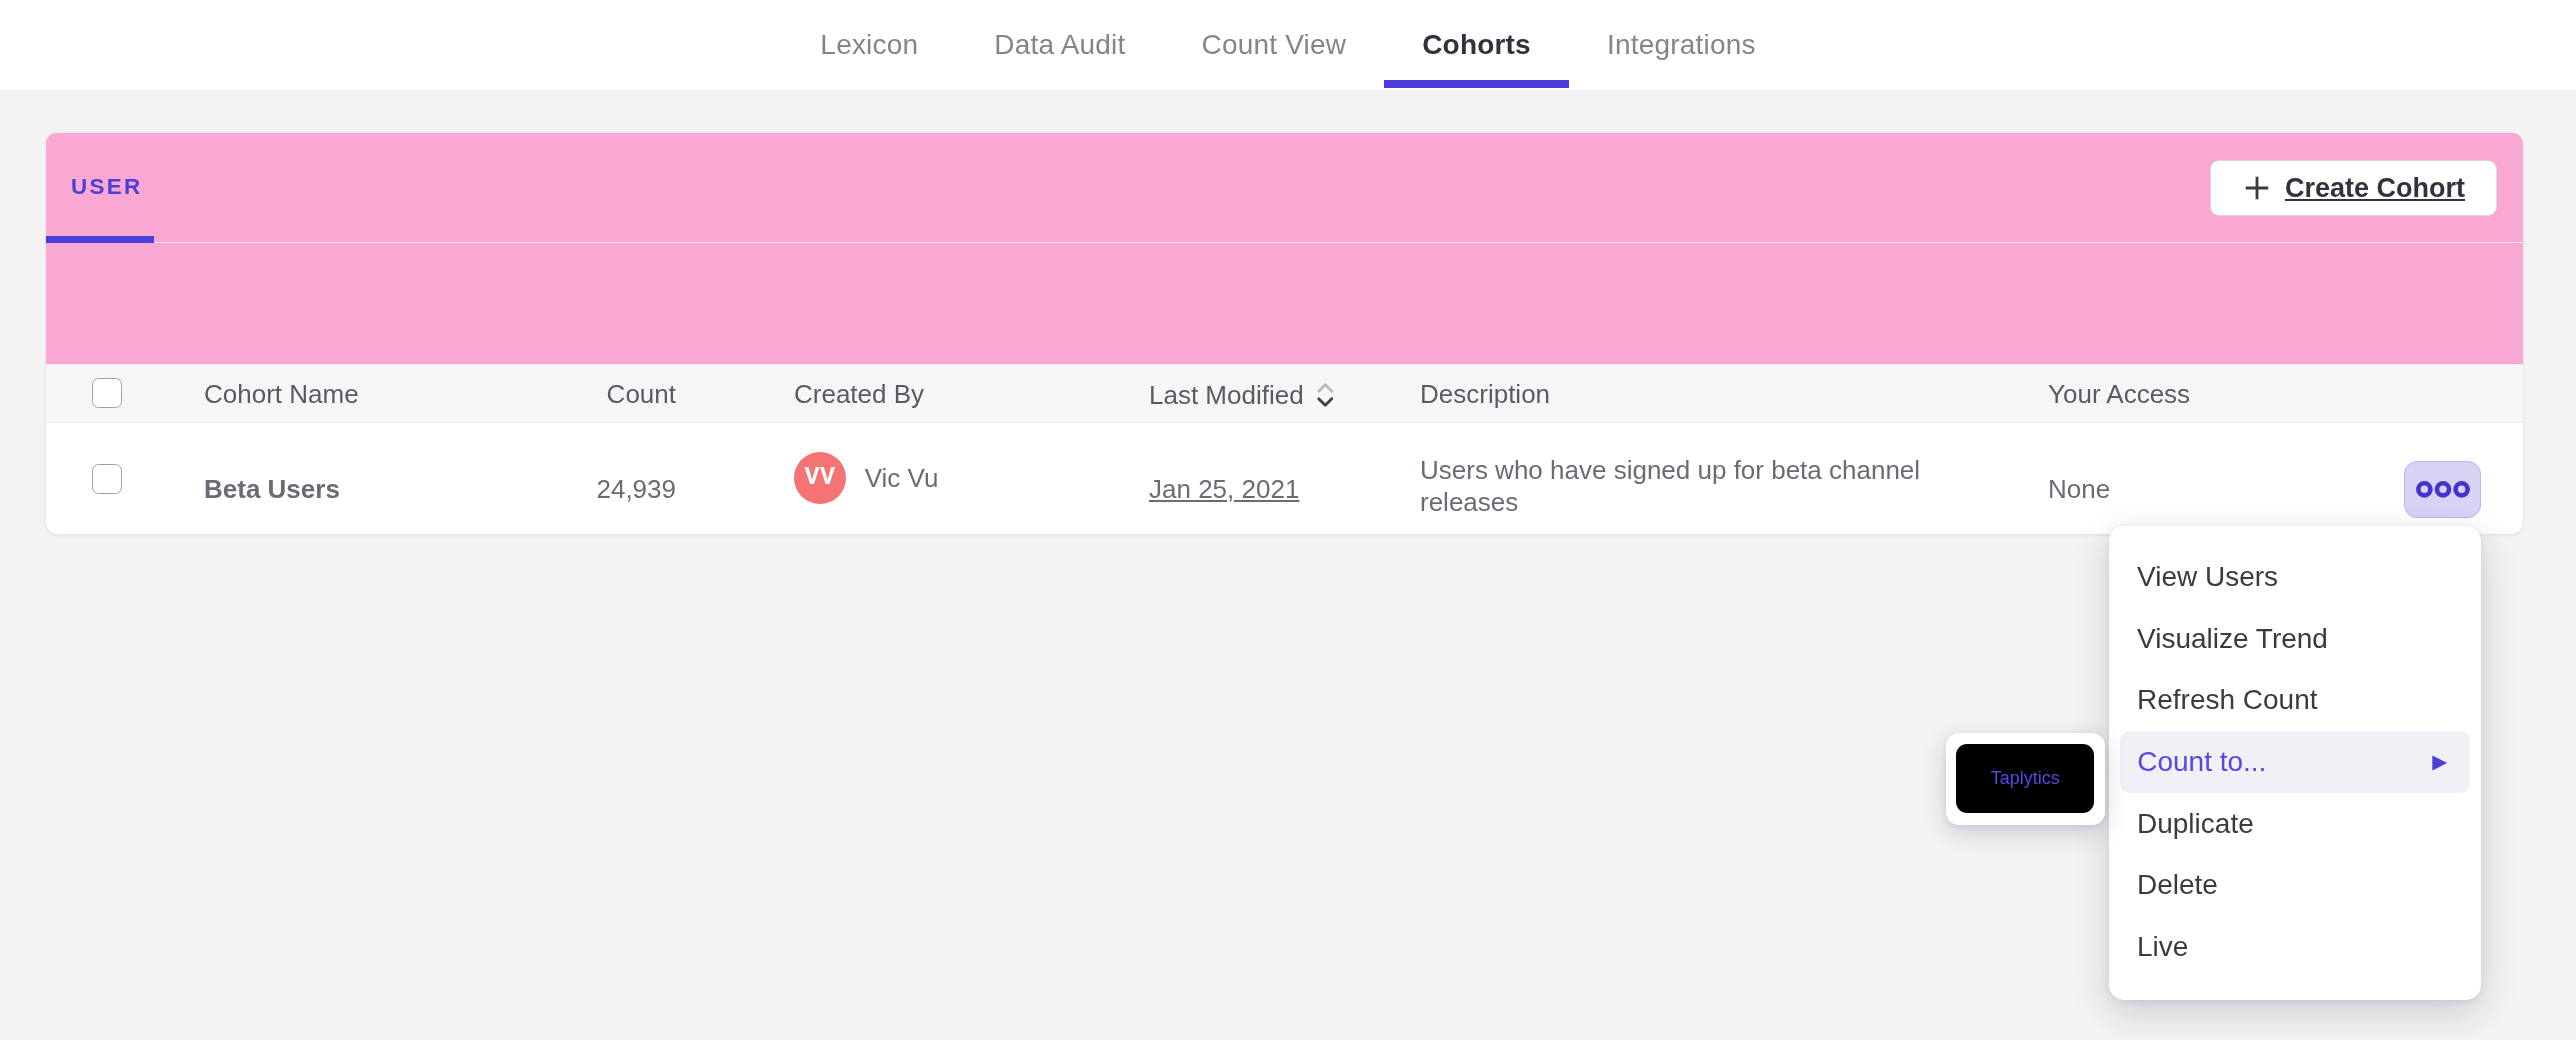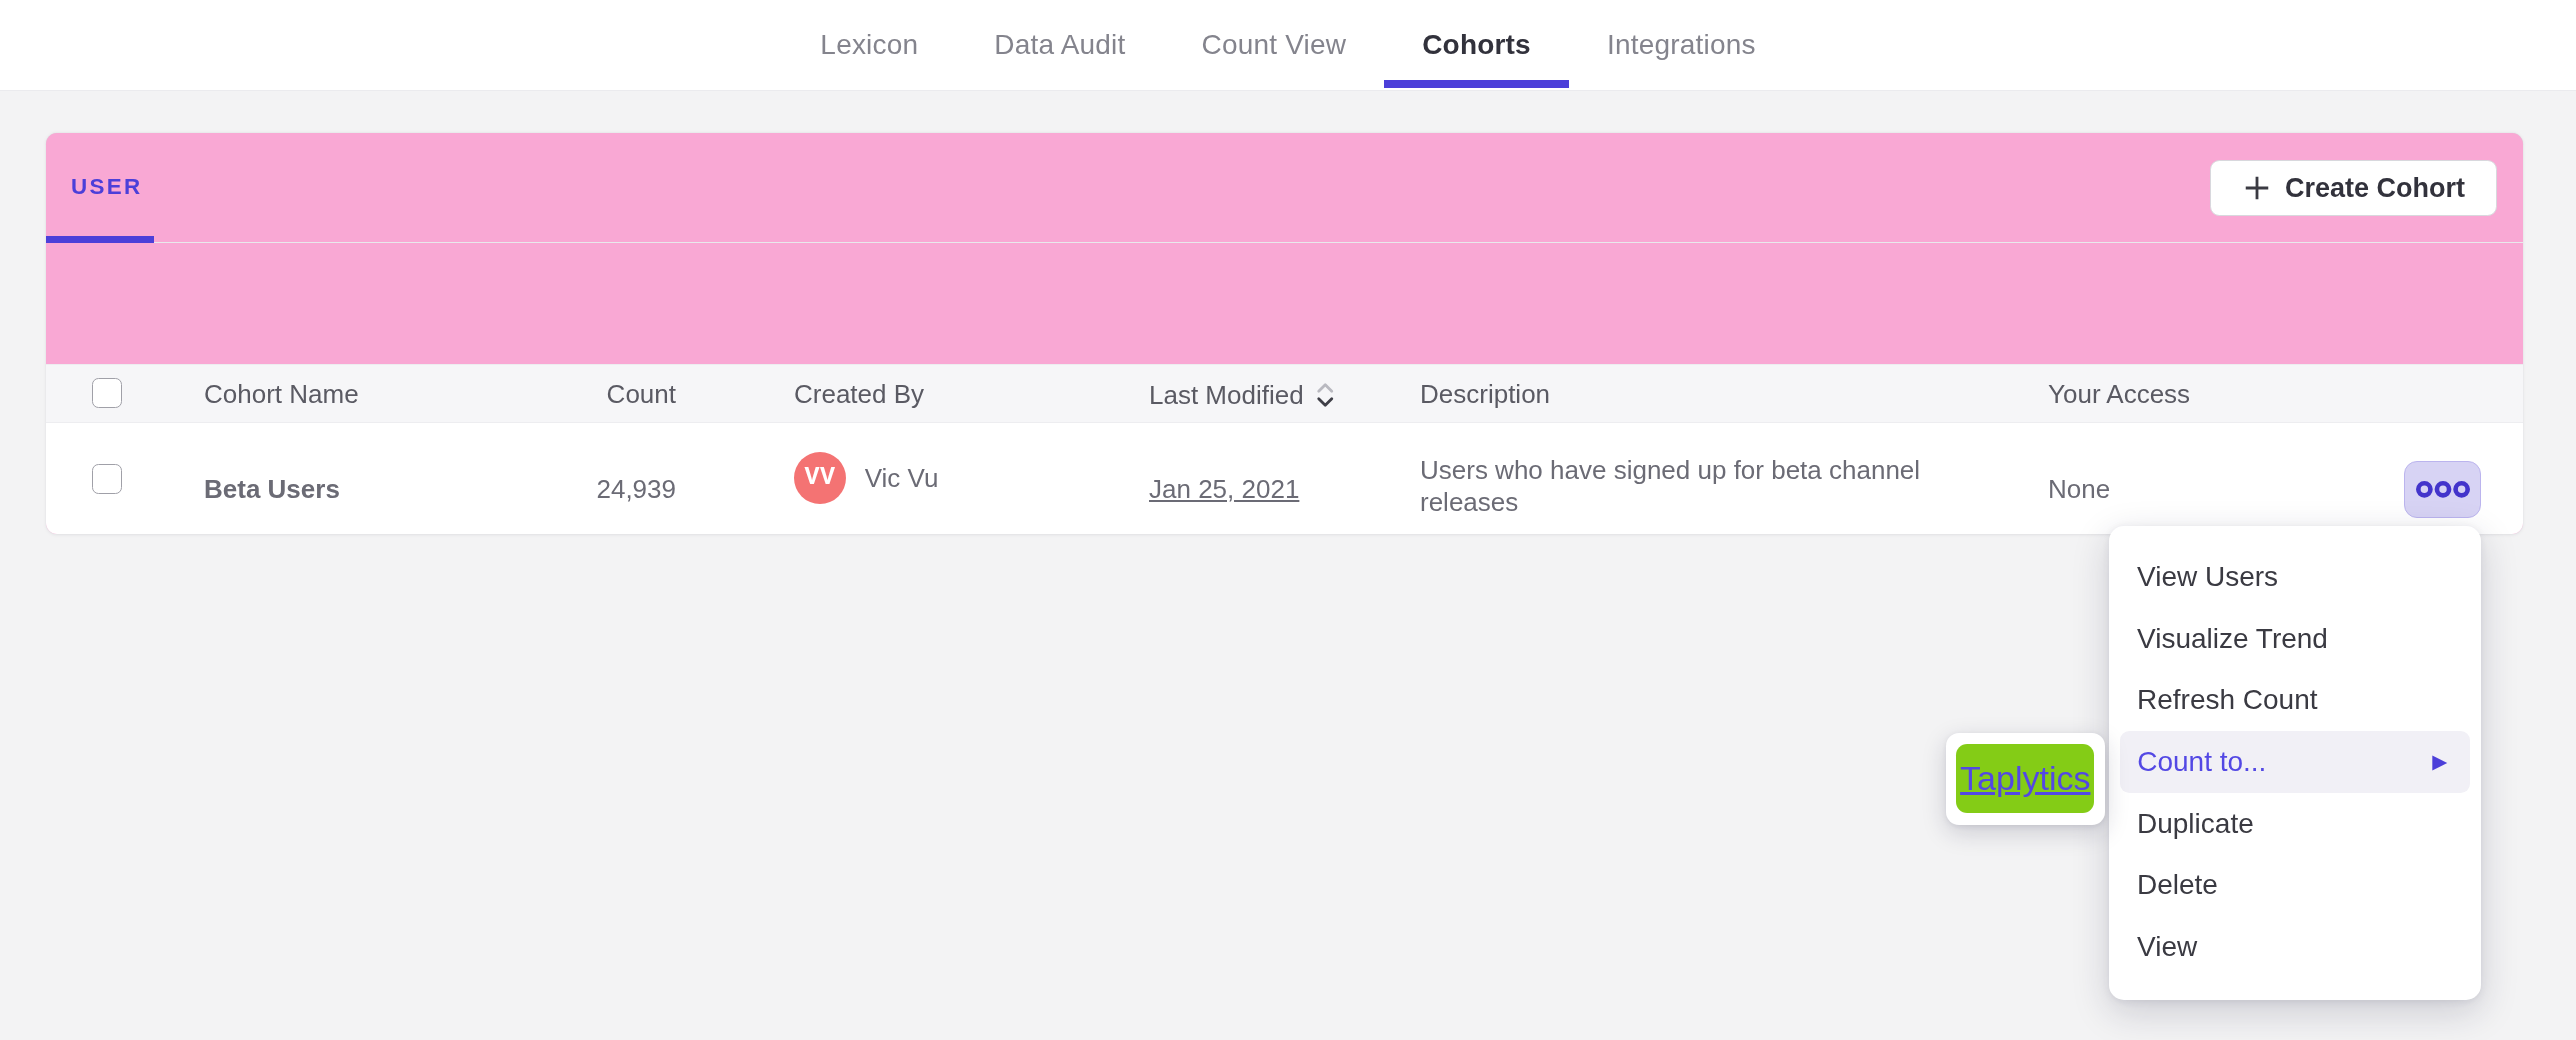--- a/index.html
+++ b/index.html
@@ -50,21 +50,21 @@
     position:absolute;left:25px;top:41px;
     font-size:22.4px;font-weight:700;letter-spacing:2.3px;color:var(--accent);
     cursor:pointer;
   }
   .type-underline{position:absolute;left:0;top:103px;width:108px;height:6.5px;background:var(--accent);z-index:2;}
   .card-divider{position:absolute;left:0;right:0;top:109px;height:0.9px;background:#E9E9EC;}
   .create-btn{
     position:absolute;right:26px;top:27px;height:56px;
     display:flex;align-items:center;gap:13px;padding:0 31px;
     background:#fff;border:1.9px solid var(--border);border-radius:9.3px;
-    font-size:27px;font-weight:700;color:var(--ink);cursor:pointer;
+    font-size:27px;font-weight:700;color:var(--ink);cursor:pointer;text-decoration:underline;
   }
   
   .filter-bar{position:absolute;left:0;top:110px;right:0;height:120px;}
   .results{position:absolute;left:104px;top:152px;font-size:26px;font-weight:700;color:var(--ink);}
   .vdivider{position:absolute;left:230px;top:145px;width:1.9px;height:49px;background:#DCDCE0;}
   .filter-by{position:absolute;left:262px;top:152px;font-size:26px;font-weight:500;color:var(--ink);}
   .dropdown{
     position:absolute;top:139px;height:58px;
     display:flex;align-items:center;justify-content:space-between;
     padding:0 24px;border:1.9px solid var(--border);border-radius:9.3px;background:#fff;
@@ -132,23 +132,23 @@
     color:var(--link);justify-content:space-between;
   }
   .submenu-arrow{font-size:19.6px;color:var(--accent);line-height:1;}
   
   .submenu{
     position:absolute;left:1946px;top:733px;width:159px;height:92px;
     background:#fff;border-radius:13px;padding:11.2px 10.3px;
     box-shadow:0 7.5px 24px rgba(30,30,60,.18),0 1.9px 5.6px rgba(30,30,60,.08);z-index:11;
   }
   .submenu-item{
-    width:138px;height:69px;background:#84cc16;border-radius:11.2px;
+    width:138px;height:69px;background:#000000;border-radius:11.2px;
     display:flex;align-items:center;justify-content:center;
-    font-size:34px;color:var(--link);cursor:pointer;text-decoration:underline;
+    font-size:18px;color:var(--link);cursor:pointer;
   }
   svg{display:block;}
 </style>
 </head>
 <body>
 
 <header class="navbar">
   <div class="nav-tab">Lexicon</div>
   <div class="nav-tab">Data Audit</div>
   <div class="nav-tab">Count View</div>
@@ -245,19 +245,19 @@
 <nav class="context-menu">
   <div class="menu-item">View Users</div>
   <div class="menu-item">Visualize Trend</div>
   <div class="menu-item">Refresh Count</div>
   <div class="menu-item highlight">
     <span>Count to...</span>
     <span class="submenu-arrow">▶</span>
   </div>
   <div class="menu-item">Duplicate</div>
   <div class="menu-item">Delete</div>
-  <div class="menu-item">View</div>
+  <div class="menu-item">Live</div>
 </nav>
 
 <div class="submenu">
   <div class="submenu-item">Taplytics</div>
 </div>
 
 
 </body></html>

